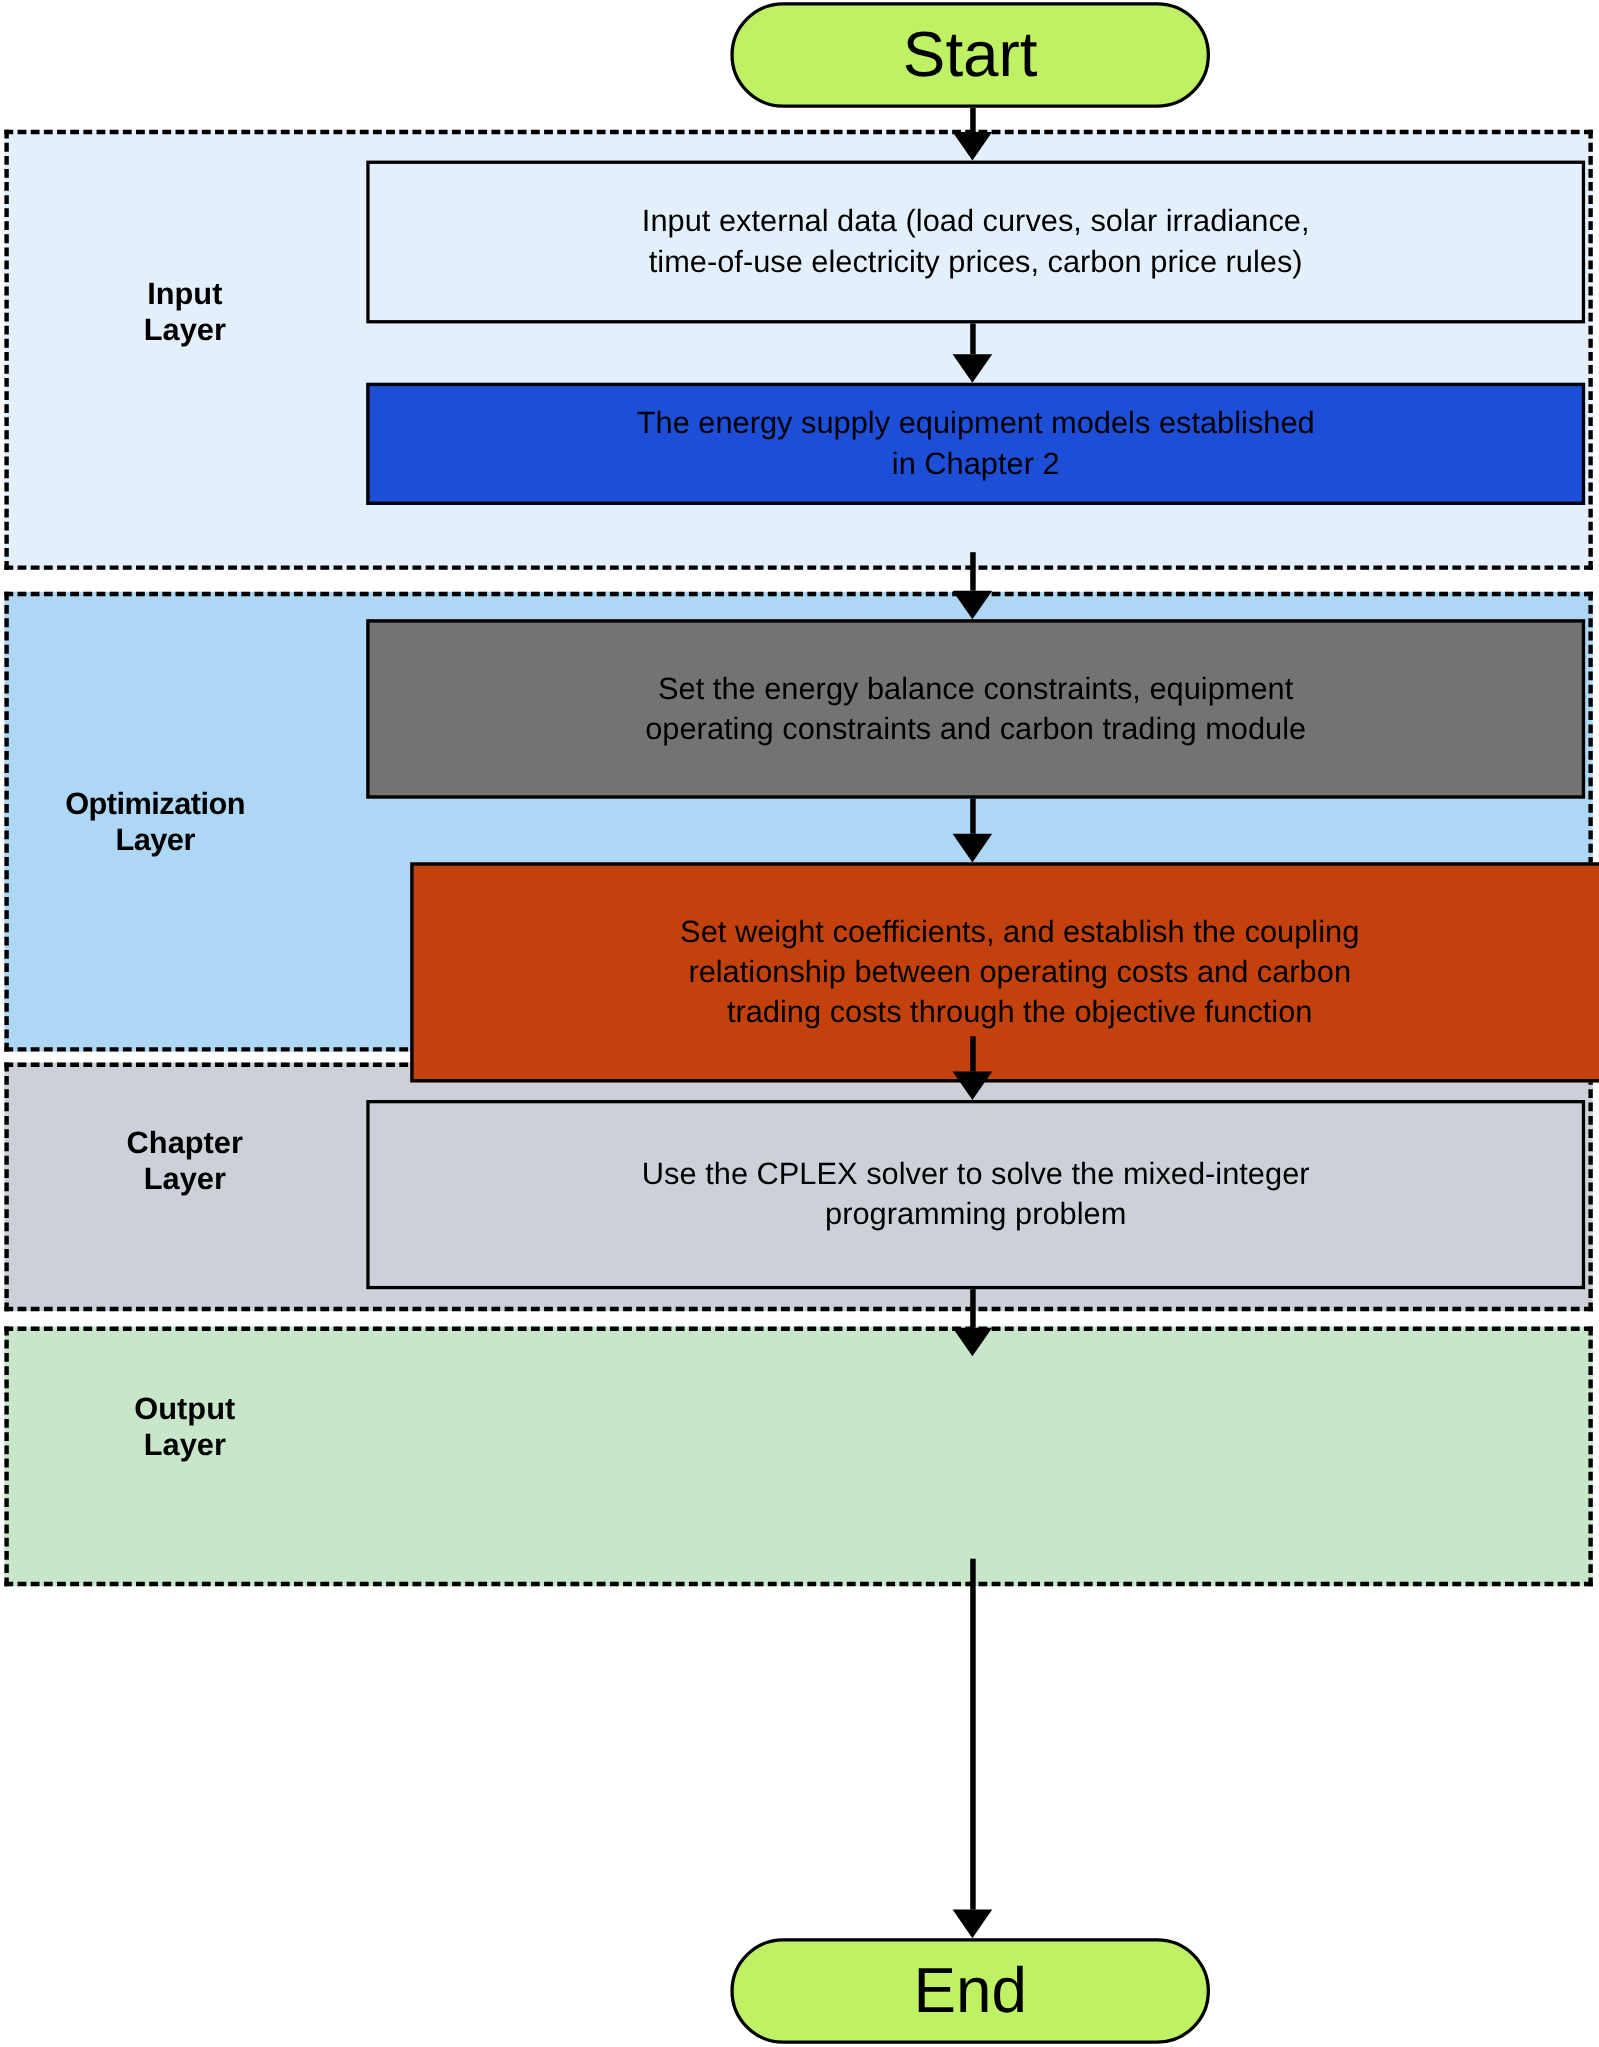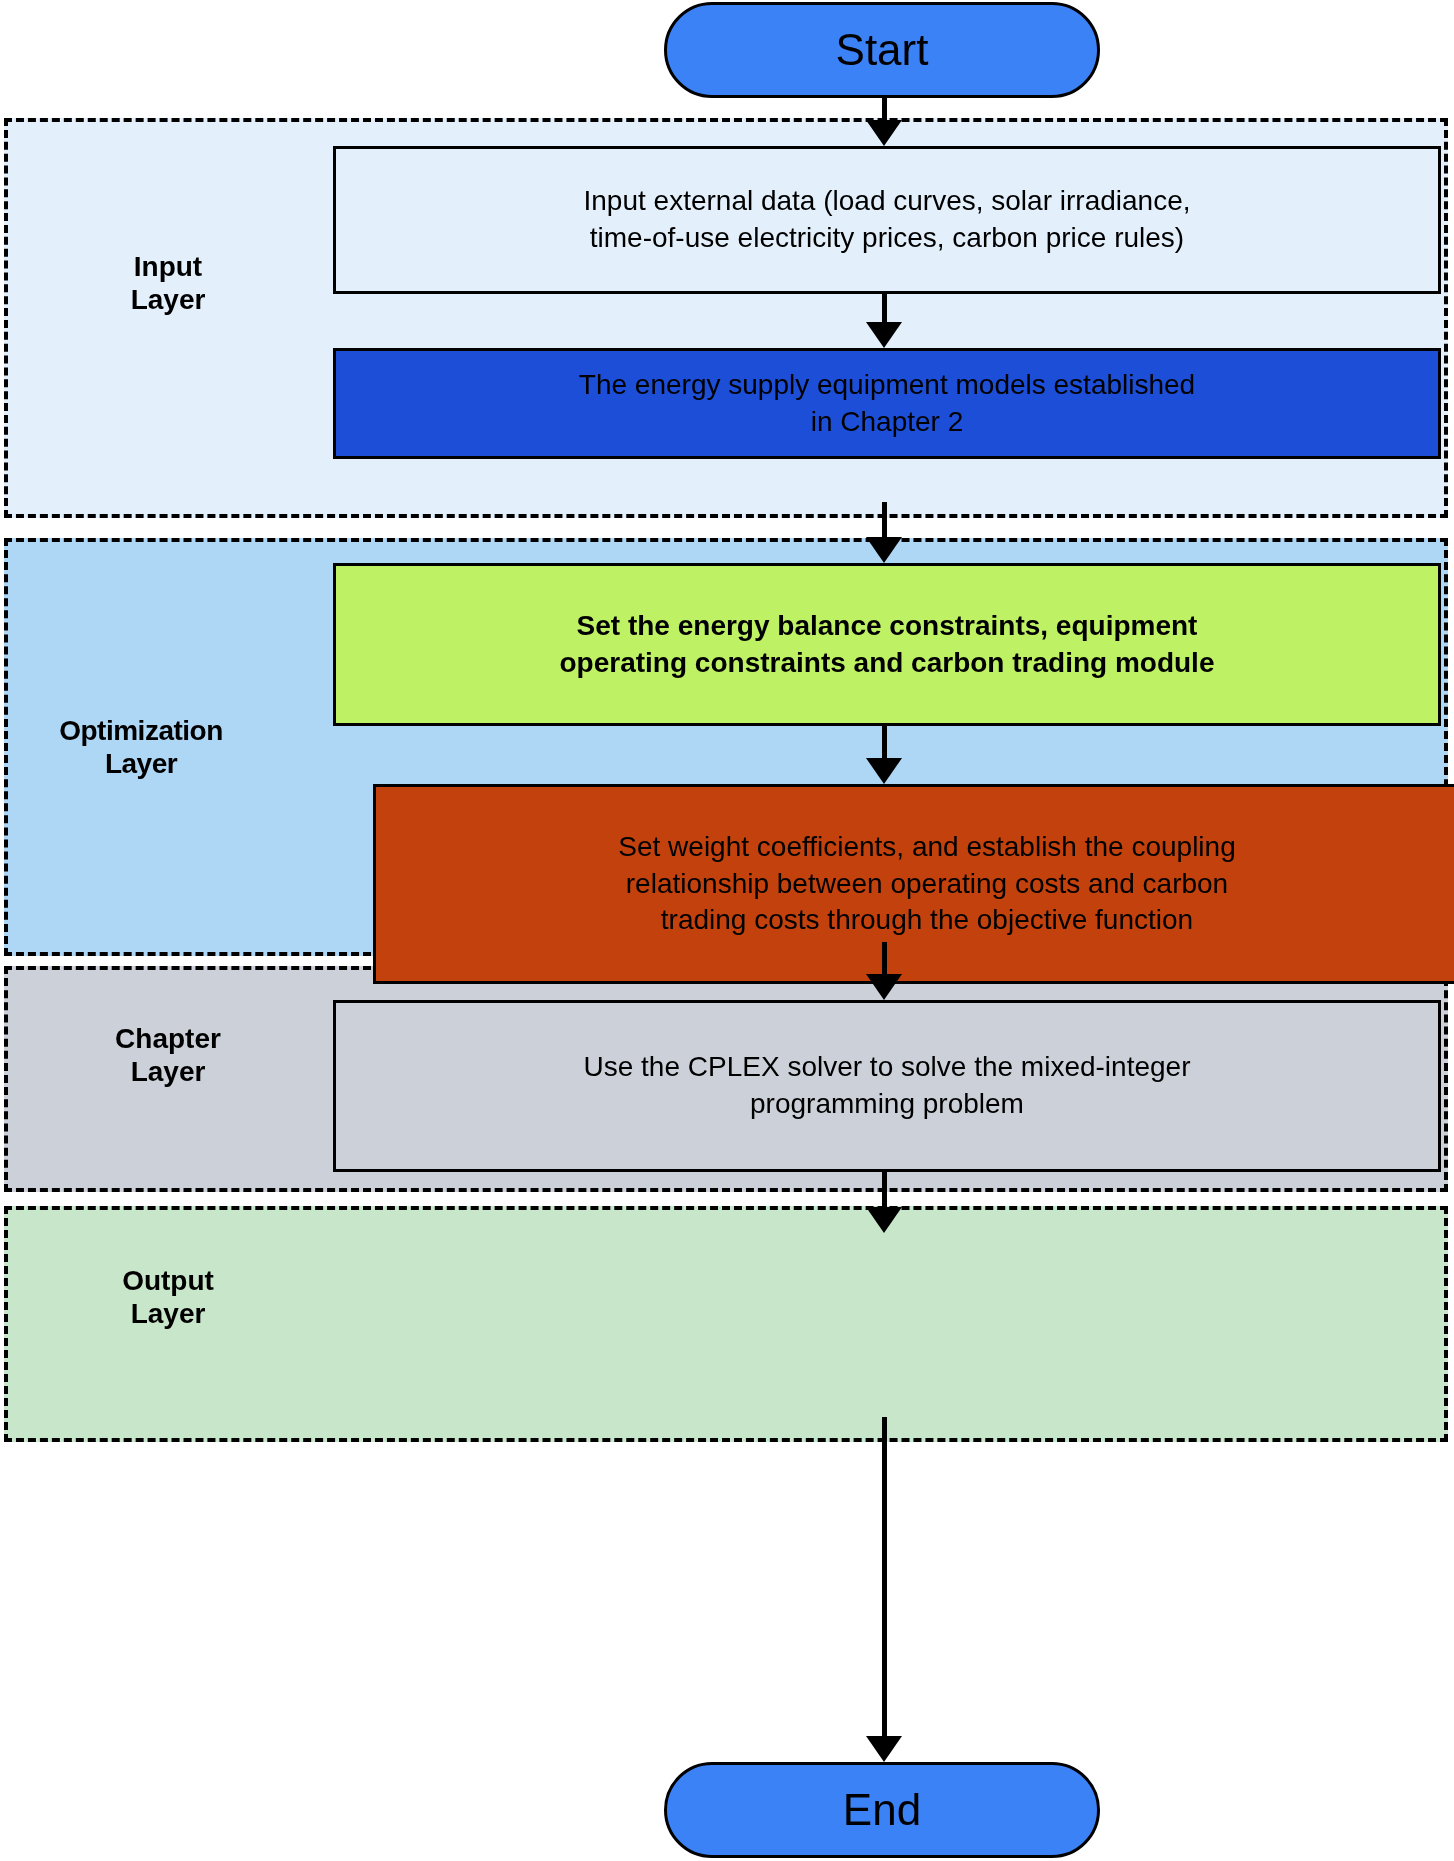--- a/index.html
+++ b/index.html
@@ -6,25 +6,25 @@
   body{
     width:1454px;height:1861px;position:relative;overflow:hidden;
     font-family:"Liberation Sans", sans-serif;
     color:#000000;
   }
   .canvas{position:absolute;inset:0;}
 
   
   .terminator{
     position:absolute;
-    background:#3b82f6;
+    background:#bef264;
     border:3px solid #000000;
     border-radius:60px;
     display:flex;align-items:center;justify-content:center;
-    font-size:44px;
+    font-size:58px;
     line-height:1;
     box-sizing:border-box;
   }
   #start-node{left:664px;top:2px;width:436px;height:96px;}
   #end-node{left:664px;top:1762px;width:436px;height:96px;}
 
   
   .layer-band{
     position:absolute;
     border:4px dashed #000000;
@@ -59,21 +59,21 @@
     display:flex;align-items:center;justify-content:center;
     text-align:center;
     font-size:28px;
     line-height:1.32;
     white-space:pre-line;
     left:333px;width:1108px;
     z-index:5;
   }
   #box-input-1{top:146px;height:148px;background:#e3f0fb;}
   #box-input-2{top:348px;height:111px;background:#1d4ed8;}
-  #box-opt-1{top:563px;height:163px;background:#bef264;font-weight:bold;}
+  #box-opt-1{top:563px;height:163px;background:#737373;}
   #box-opt-2{top:784px;height:200px;background:#c2410c;margin-left:40px;}
   #box-sol-1{top:1000px;height:172px;background:#ccd1d9;}
   #box-out-1{top:1233px;height:184px;background:#c8e6c9;}
 
   
   .arrow{position:absolute;left:875px;width:18px;z-index:7;}
   .arrow .stem{
     position:absolute;left:7px;top:0;width:5px;background:#000000;
   }
   .arrow .head{

